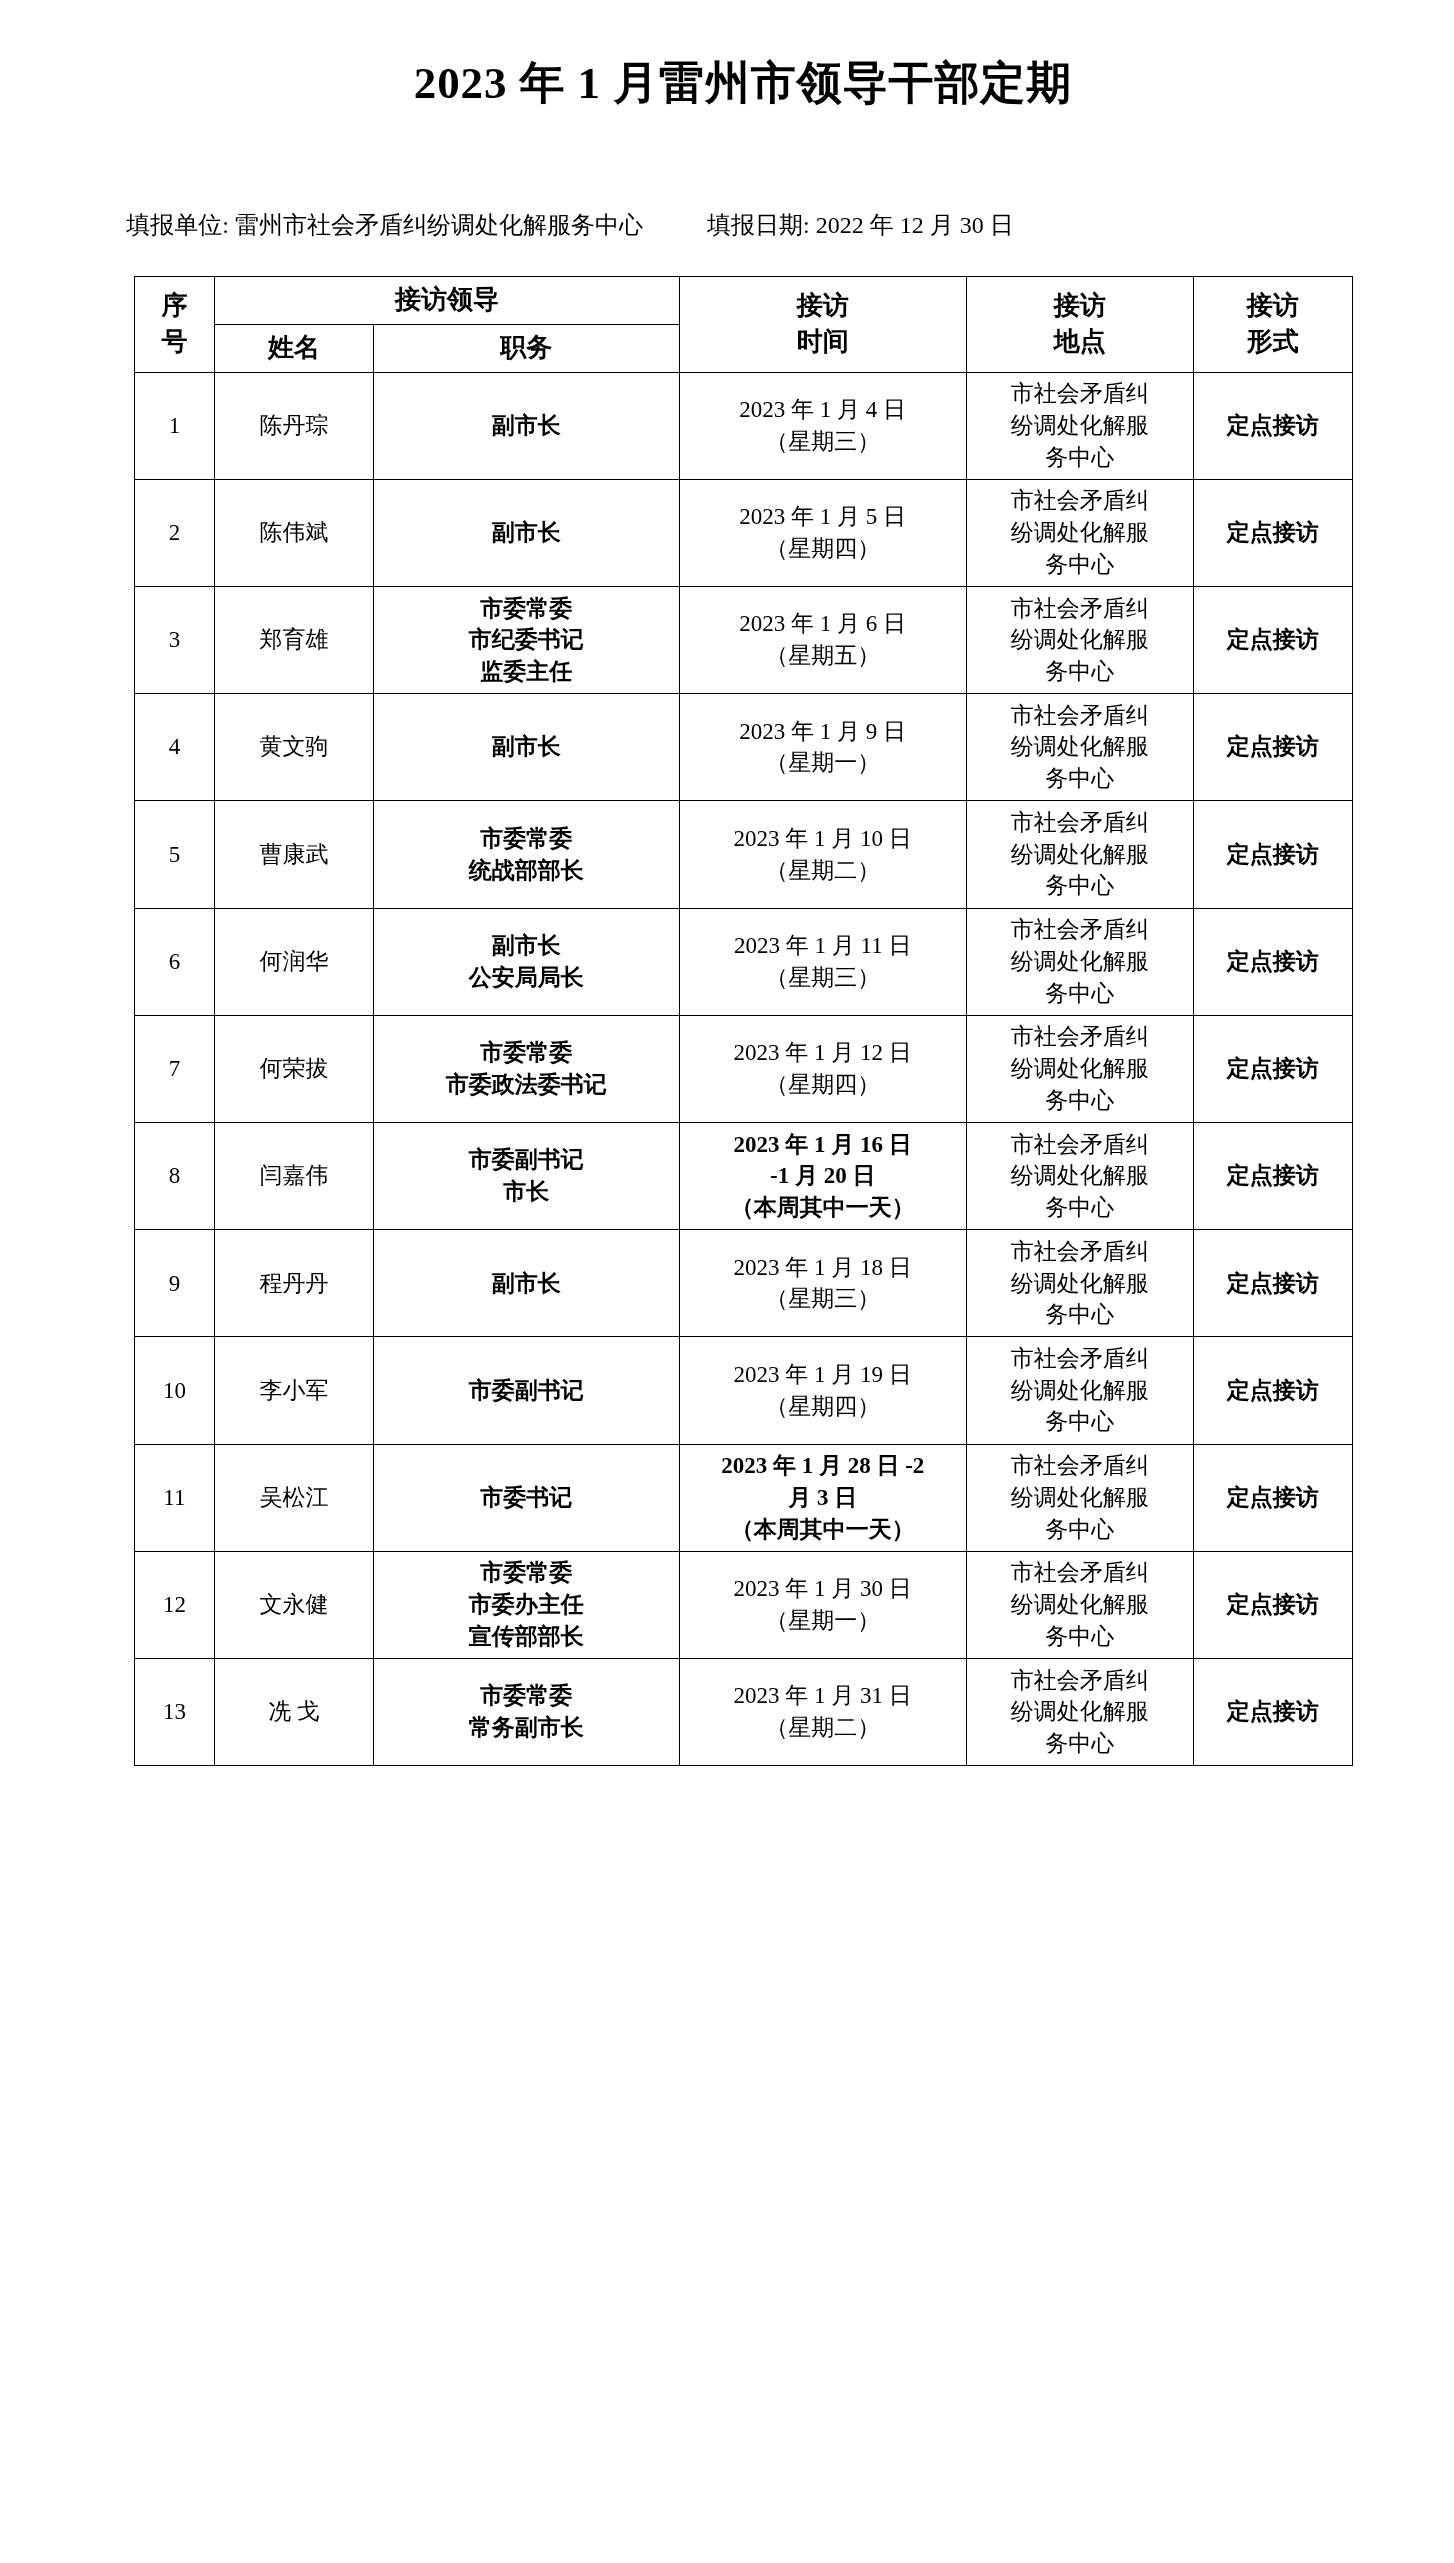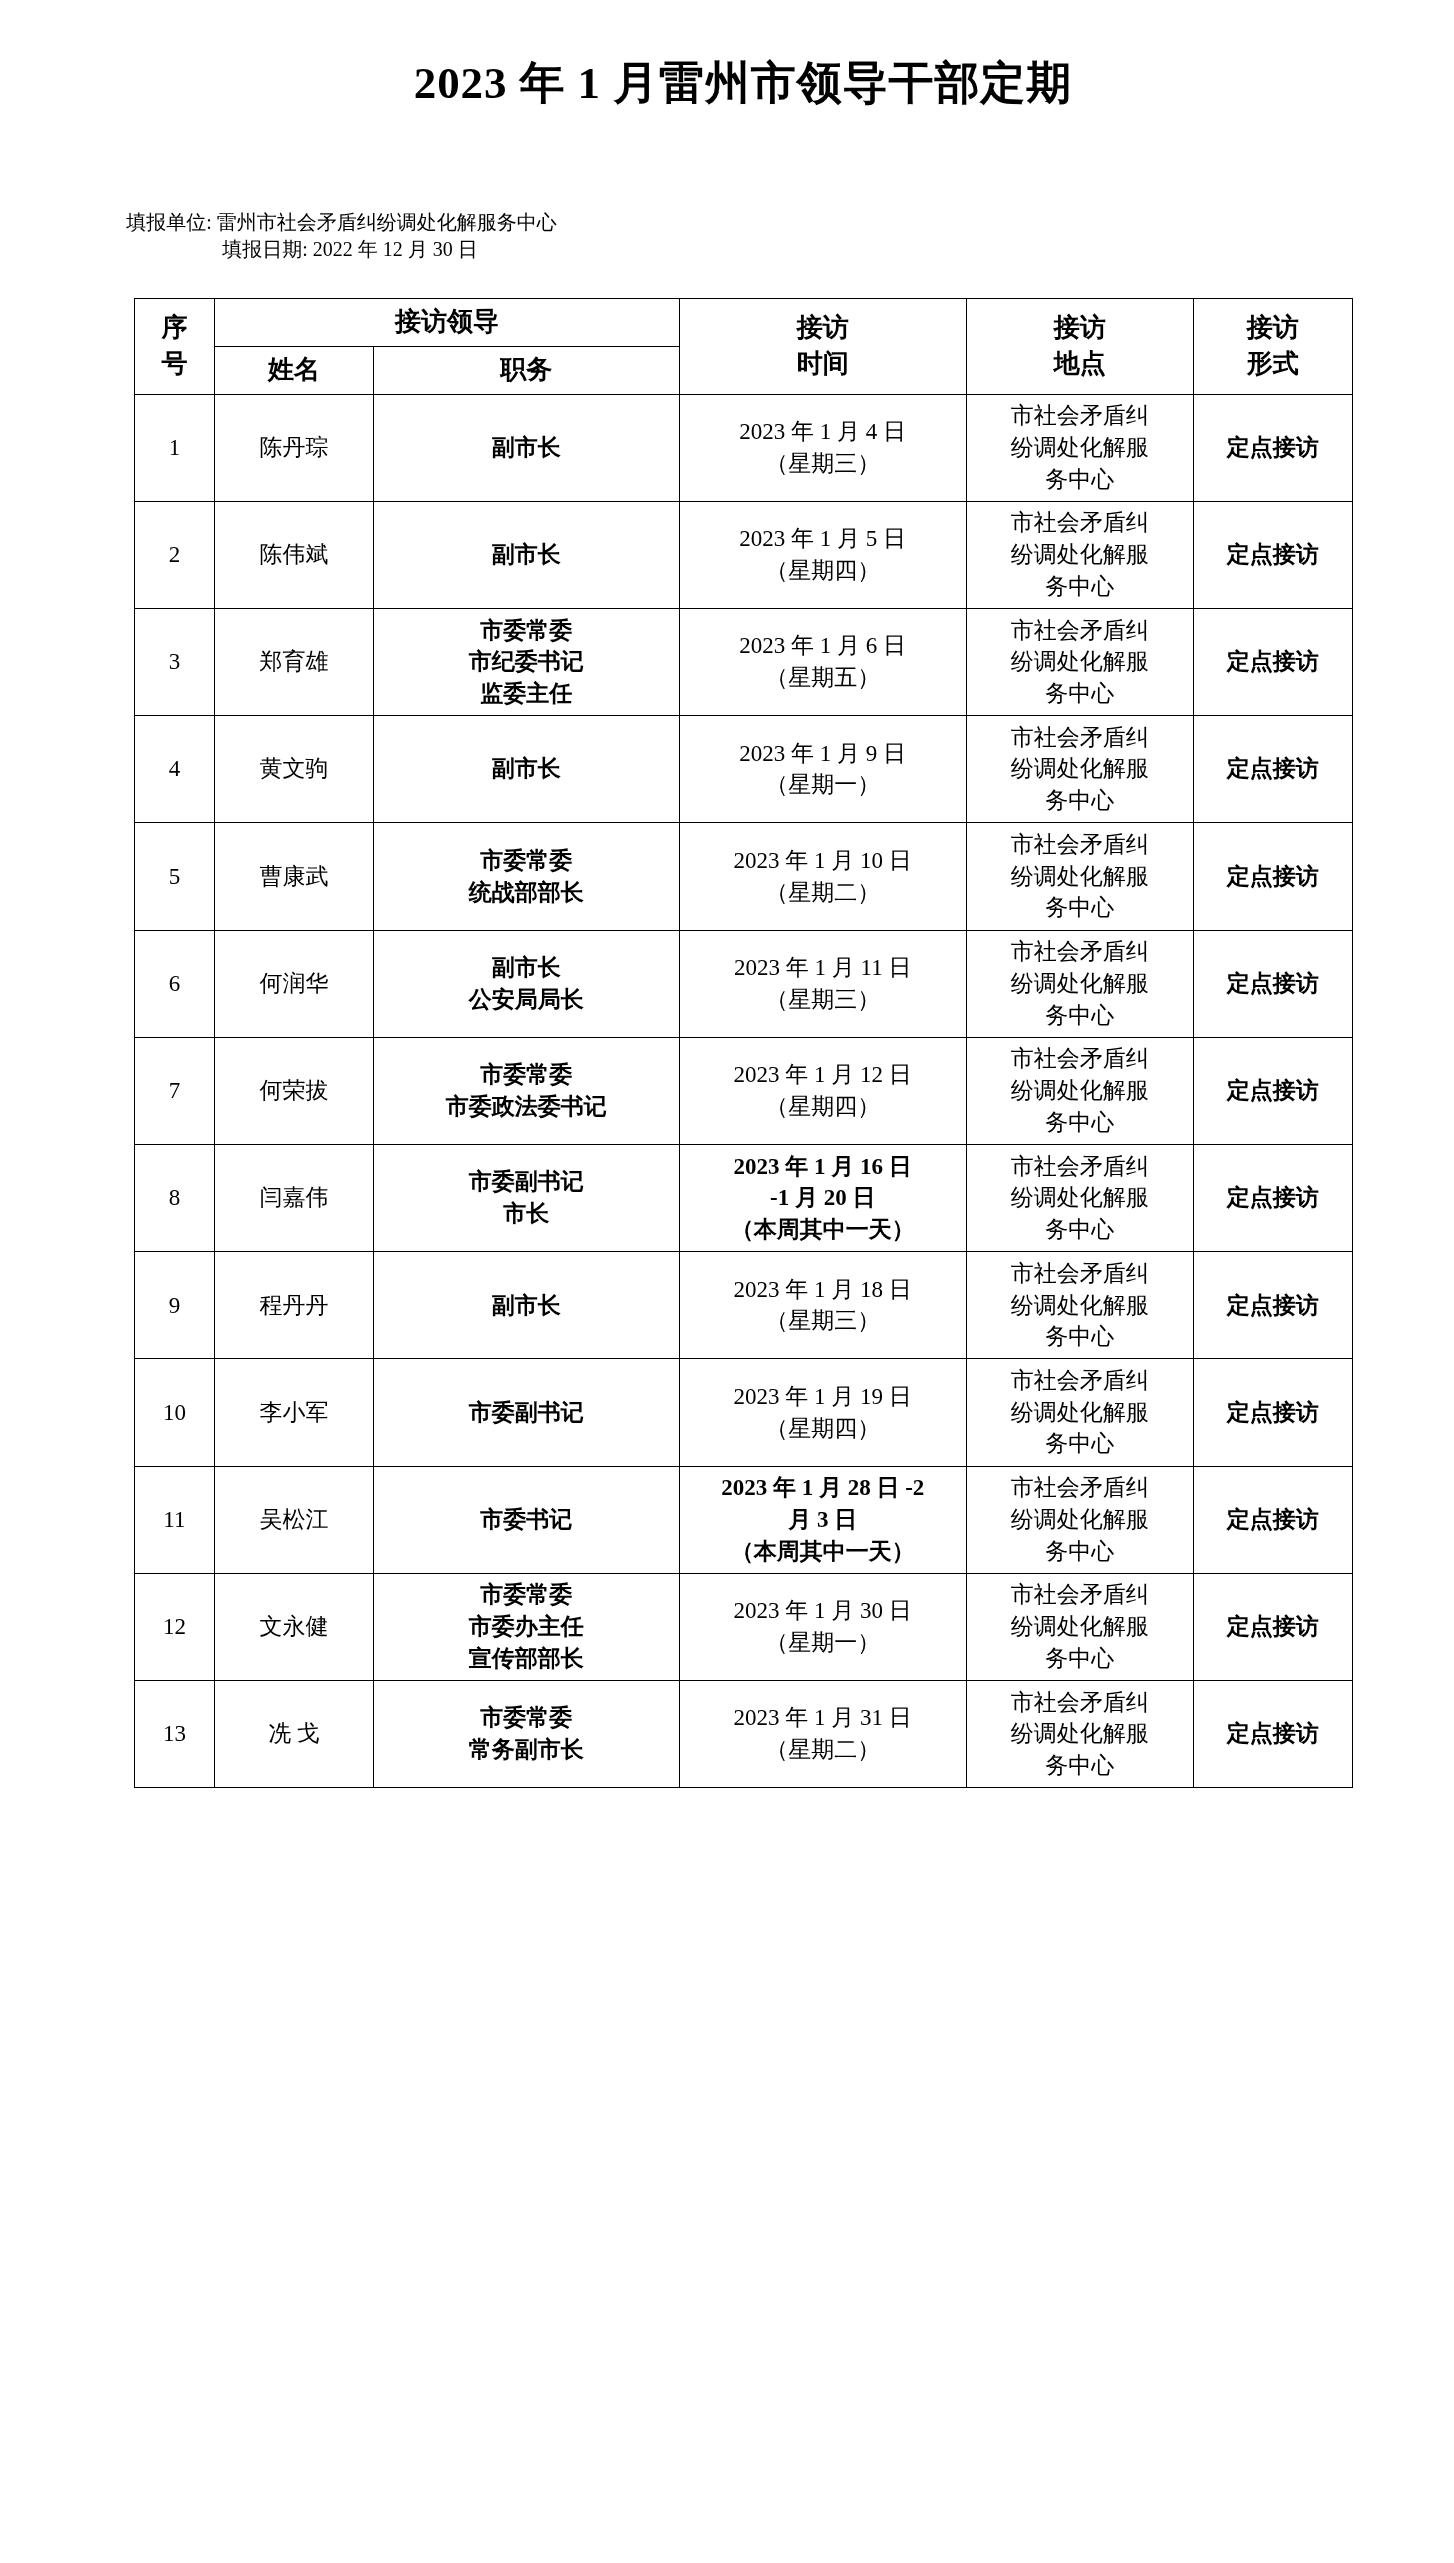--- a/index.html
+++ b/index.html
@@ -25,33 +25,32 @@
     line-height: 1.32;
     letter-spacing: 0.9px;
     margin-top: 16.5px;
     margin-bottom: 0;
   }
   .doc-title .line {
     display: block;
   }
   .meta-row {
     display: flex;
-    align-items: flex-start;
+    align-items: flex-end;
     margin-top: 96px;
     margin-bottom: 35px;
-    font-size: 20px;
+    font-size: 24px;
     padding-left: 7.3px;
-    flex-direction: column;
   }
   .meta-unit {
     white-space: nowrap;
   }
   .meta-date {
     white-space: nowrap;
-    margin-left: 96px;
+    margin-left: 64px;
   }
   table.sched {
     border-collapse: collapse;
     width: 1219px;
     margin: 0 auto;
     table-layout: fixed;
   }
   table.sched th, table.sched td {
     border: 1.4px solid #000000;
     text-align: center;

